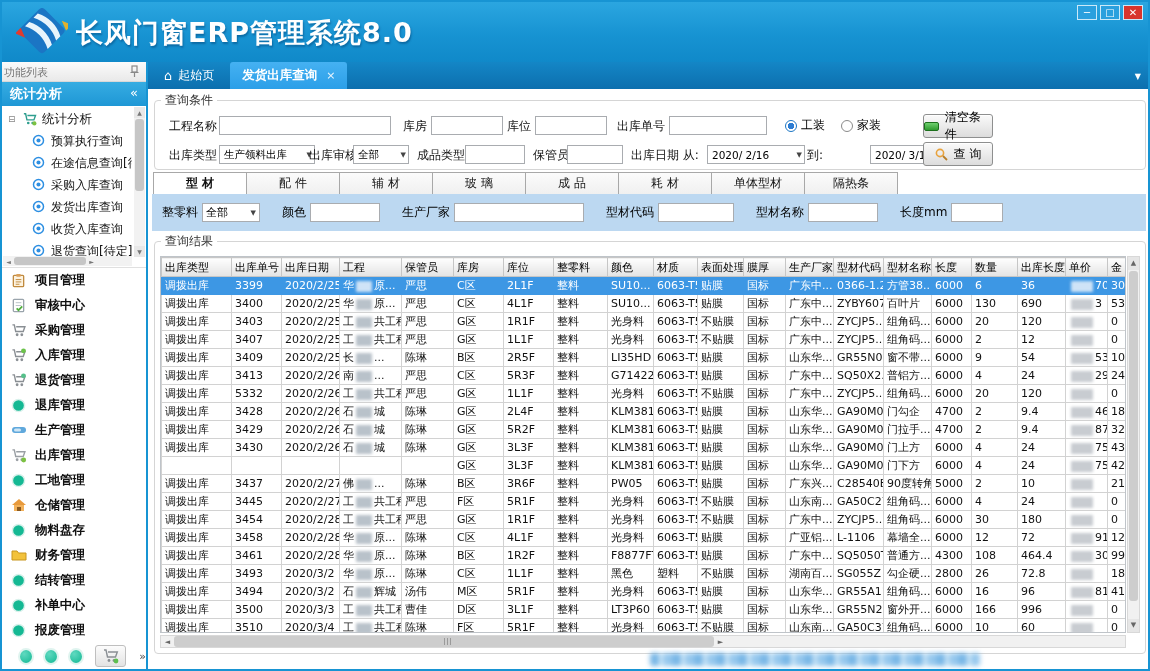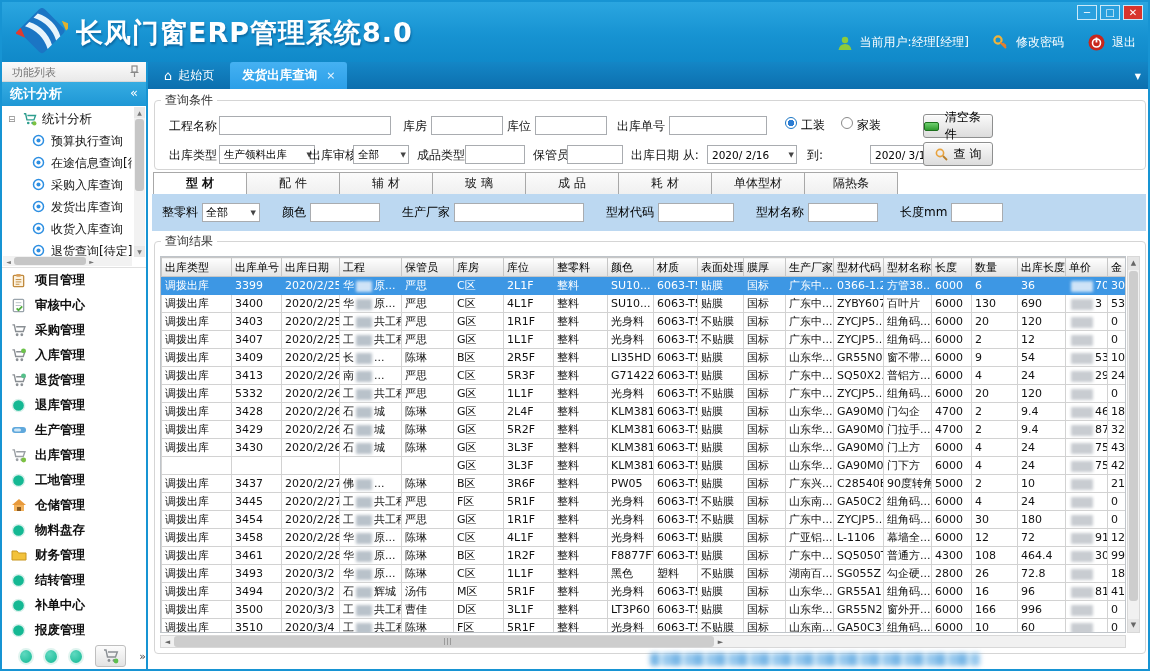--- a/index.html
+++ b/index.html
@@ -19,21 +19,21 @@
         color:#fff; border:1px solid #CBE9F8; background:#2AA0DE; cursor:pointer; }
   .wc.close { background:#D8352C; font-weight:bold; }
   .user-area { position:absolute; right:12px; top:32px; display:flex; align-items:center;
                gap:7px; color:#fff; font-size:12px; white-space:nowrap; }
   .user-area .sp { width:10px; }
 
   
   .sidebar { position:absolute; left:0; top:60px; width:146px; bottom:0; background:#fff;
              border-right:2px solid #1794D3; }
   .func-title { height:20px; background:linear-gradient(#FBFBFB,#E9E9E9); color:#777;
-                font-size:11px; padding:3px 10px; position:relative; border-bottom:1px solid #D8D8D8; }
+                font-size:11px; padding:3px 2px; position:relative; border-bottom:1px solid #D8D8D8; }
   .pin { position:absolute; right:6px; top:3px; width:11px; height:13px; }
   .group-hdr { height:24px; background:linear-gradient(#36ACE2,#1E97D5); color:#fff;
                font-size:13px; font-weight:bold; padding:3px 8px; position:relative; }
   .group-hdr .collapse { position:absolute; right:8px; top:3px; font-weight:normal; font-size:13px; }
   .tree-panel { position:relative; height:162px; border-bottom:1px solid #E0E0E0; overflow:hidden; }
   .tree-list { position:absolute; left:4px; top:2px; right:14px; height:148px; overflow:hidden; }
   .titem { height:22px; display:flex; align-items:center; gap:5px; font-size:12px;
            color:#111; white-space:nowrap; padding-left:26px; position:relative; }
   .titem.root { padding-left:2px; font-size:12.5px; }
   .titem .expander { font-size:9px; color:#888; width:10px; }
@@ -67,21 +67,21 @@
 
   
   fieldset { border:1px solid #D5D5D5; border-radius:4px; background:#fff; }
   legend { font-size:12px; color:#333; padding:0 4px; margin-left:6px; }
   .query-fs { position:absolute; left:152px; top:90px; width:992px; height:78px; }
   .q-abs { position:absolute; font-size:12px; color:#111; white-space:nowrap; }
   .inp { position:absolute; height:19px; border:1px solid #A9ACB0; background:#fff; font-size:11px; padding:0 3px; }
   .selbox { position:absolute; height:19px; border:1px solid #A9ACB0; background:#fff; font-size:10.5px;
             display:flex; align-items:center; justify-content:space-between; padding:0 2px 0 4px; white-space:nowrap; cursor:pointer; }
   .selbox .da { font-size:7px; color:#444; margin-left:2px; }
-  .radio { position:absolute; display:flex; align-items:flex-start; gap:4px; font-size:12px; cursor:pointer; }
+  .radio { position:absolute; display:flex; align-items:center; gap:4px; font-size:12px; cursor:pointer; }
   .rdot { width:12px; height:12px; border:1px solid #8A8A8A; border-radius:50%; background:#fff; }
   .rdot.on { border-color:#1C76C4; background:radial-gradient(circle,#2B7CD3 0 3px,#fff 3.5px); }
   .btn { position:absolute; height:24px; border:1px solid #8E8F8F; border-radius:3px;
          background:linear-gradient(#FAFAFA,#DCDCDC); font-size:12px; display:flex; align-items:center;
          justify-content:center; gap:6px; cursor:pointer; box-shadow:inset 0 1px 0 #fff; }
   .grn-chip { width:15px; height:9px; background:linear-gradient(#6FD06F,#2F9B2F); border:1px solid #1C701C; border-radius:2px; }
 
   
   .mat-tabs { position:absolute; left:152px; top:170px; height:40px; display:flex; }
   .mtab { width:94px; text-align:center; font-size:12px; line-height:20px; color:#111;
@@ -136,40 +136,20 @@
         <path d="M10 26 q16 -8 32 0 l0 6 q-16 -8 -32 0 z" fill="#E8F4FC"></path>
         <path d="M8 36 l10 4 -10 4 z" fill="#E23A2E"></path>
         <path d="M42 6 l-10 -4 10 -4 z" fill="#E2B12E"></path>
       </g>
     </svg>
     <div class="app-title">长风门窗ERP管理系统8.0</div>
     <div class="win-controls">
       <div class="wc">─</div>
       <div class="wc">□</div>
       <div class="wc close">✕</div>
-    </div>
-    <div class="user-area">
-      <svg width="16" height="16" viewBox="0 0 16 16">
-          <circle cx="8" cy="5" r="3.2" fill="#8CCB3C"></circle>
-          <path d="M1.5 15 q1 -6 6.5 -6 q5.5 0 6.5 6 z" fill="#8CCB3C"></path>
-        </svg>
-      <span>当前用户:经理[经理]</span>
-      <span class="sp"></span>
-      <svg width="16" height="16" viewBox="0 0 16 16">
-          <circle cx="5" cy="5" r="3.6" fill="none" stroke="#F0B43C" stroke-width="2.2"></circle>
-          <path d="M7.5 7.5 L13 13 M11 11 l2 -1 M9.5 9.5 l2 -1" stroke="#E87E2C" stroke-width="2"></path>
-        </svg>
-      <span>修改密码</span>
-      <span class="sp"></span>
-      <svg width="17" height="17" viewBox="0 0 17 17">
-          <circle cx="8.5" cy="8.5" r="8" fill="#C8271D"></circle>
-          <circle cx="8.5" cy="9" r="4" fill="none" stroke="#fff" stroke-width="1.6"></circle>
-          <path d="M8.5 3.5 v5" stroke="#fff" stroke-width="1.8"></path>
-        </svg>
-      <span>退出</span>
     </div>
   </div>
 
   <div class="sidebar">
     <div class="func-title">
       <span>功能列表</span>
       <svg class="pin" viewBox="0 0 11 13">
           <rect x="3" y="1" width="5" height="6" fill="none" stroke="#888" stroke-width="1.2"></rect>
           <path d="M1.5 7.5 h8 M5.5 7.5 v4.5" stroke="#888" stroke-width="1.2"></path>
         </svg>
@@ -449,21 +429,21 @@
     <span class="q-abs" style="left:154px;top:38px">出库审核</span>
     <span class="selbox" style="left:198px;top:36px;width:56px">
       <span>全部</span>
         <span class="da">▼</span>
     </span>
     <span class="q-abs" style="left:262px;top:38px">成品类型</span>
     <input class="inp" style="left: 310px; top: 36px; width: 60px;">
     <span class="q-abs" style="left:378px;top:38px">保管员</span>
     <input class="inp" style="left: 412px; top: 36px; width: 56px;">
     <span class="q-abs" style="left:476px;top:38px">出库日期 从:</span>
-    <span class="selbox" style="left:552px;top:36px;width:90px">
+    <span class="selbox" style="left:552px;top:36px;width:98px">
       <span>2020/ 2/16</span>
         <span class="da">▼</span>
     </span>
     <span class="q-abs" style="left:652px;top:38px">到:</span>
     <span class="selbox" style="left:715px;top:36px;width:84px">
       <span>2020/ 3/16</span>
         <span class="da">▼</span>
     </span>
     <span class="btn" style="left:768px;top:33px;width:70px">
       <svg width="13" height="13" viewBox="0 0 13 13">

